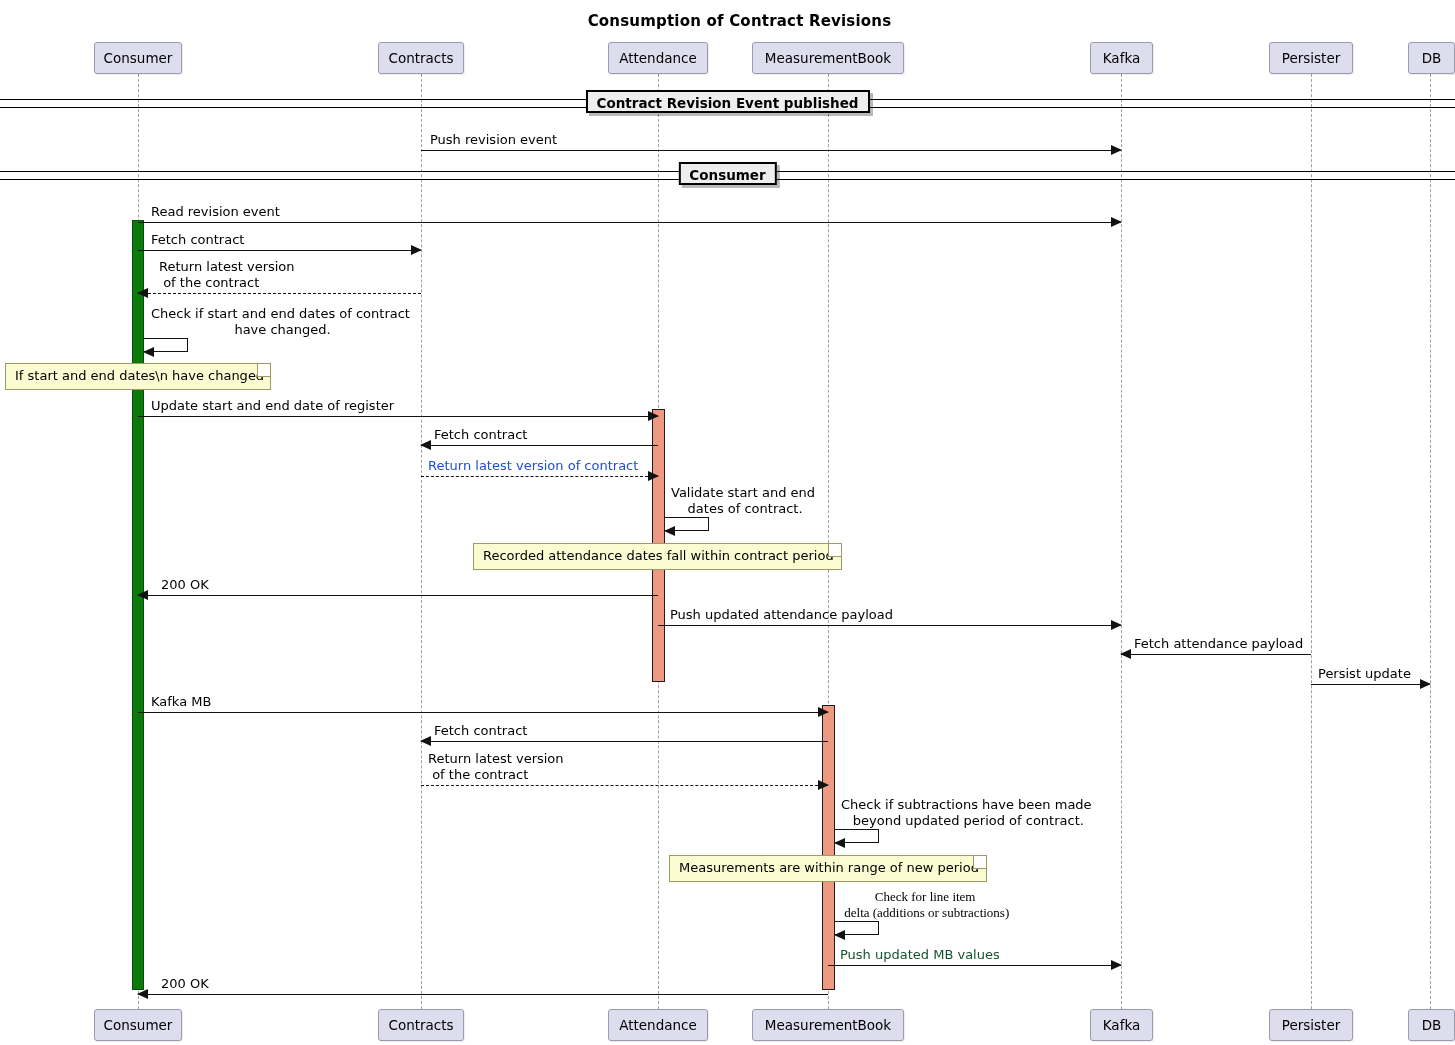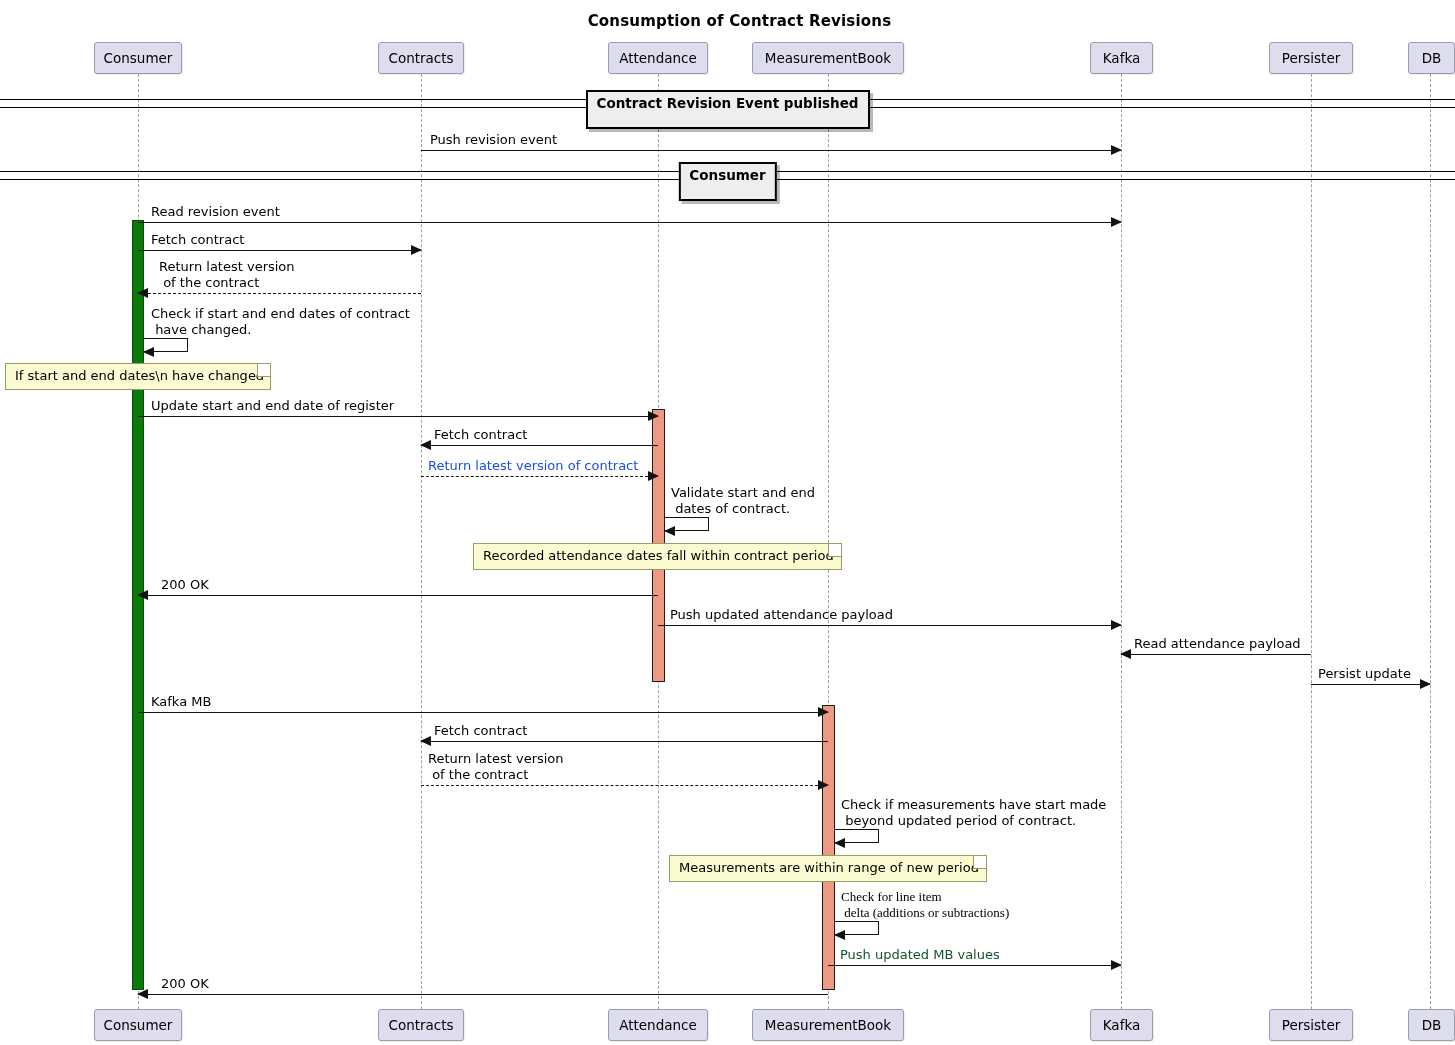--- a/index.html
+++ b/index.html
@@ -26,38 +26,38 @@
   .act{position:absolute;box-sizing:border-box;border:1px solid #181818;}
   .act.green{background:#0B7A0B;border-color:#064F06;}
   .act.salmon{background:#EE9A82;border-color:#1d1d1d;}
 
   
   .divider{position:absolute;left:0;width:1455px;height:0;}
   .divider .line{position:absolute;left:0;width:1455px;border-top:1px solid #000;}
   .divider .lbl{
     position:absolute;box-sizing:border-box;background:#EEEEEE;border:2px solid #000;
     font-size:13.5px;font-weight:bold;color:#000;white-space:nowrap;
-    padding:3px 9px 16px;box-shadow:3px 3px 0 rgba(0,0,0,.28);
+    padding:3px 9px 0;box-shadow:3px 3px 0 rgba(0,0,0,.28);
     left:50%;transform:translateX(-50%);
   }
 
   
   .msg{position:absolute;height:0;}
   .msg .stroke{position:absolute;left:0;top:0;width:100%;border-top:1px solid #121212;}
   .msg.dashed .stroke{border-top:1px dashed #121212;}
   .msg .head{position:absolute;top:-5px;width:0;height:0;}
   .msg .head.r{right:-1px;border-top:5px solid transparent;border-bottom:5px solid transparent;border-left:11px solid #121212;}
   .msg .head.l{left:-1px;border-top:5px solid transparent;border-bottom:5px solid transparent;border-right:11px solid #121212;}
 
   
   .self{position:absolute;box-sizing:border-box;
     border:1px solid #121212;border-left:none;height:14px;}
   .self .ahead{position:absolute;left:-1px;bottom:-6px;width:0;height:0;
     border-top:5px solid transparent;border-bottom:5px solid transparent;border-right:11px solid #121212;}
-  .selflabel{position:absolute;font-size:13px;color:#000;line-height:15.5px;white-space:pre;}
+  .selflabel{position:absolute;font-size:13px;color:#000;line-height:15.5px;white-space:pre;text-align:center;}
 
   
   .note{
     position:absolute;box-sizing:border-box;background:#FBFBD2;border:1px solid #9b9b63;
     font-size:13px;color:#000;white-space:nowrap;padding:4px 20px 5px 9px;
     line-height:16px;
   }
   .note .fold{
     position:absolute;right:0;top:0;width:12px;height:12px;
     background:#ffffff;border-left:1px solid #9b9b63;border-bottom:1px solid #9b9b63;
@@ -140,21 +140,21 @@
       <div style="position: absolute; left: 161px; font-size: 13px; line-height: 15.5px; color: rgb(0, 0, 0); white-space: pre; top: 577px;">200 OK</div>
       <div class="msg" style="left: 658px; top: 625px; width: 463px;">
         <div class="stroke"></div>
         <div class="head r"></div>
       </div>
       <div style="position: absolute; left: 670px; font-size: 13px; line-height: 15.5px; color: rgb(0, 0, 0); white-space: pre; top: 607px;">Push updated attendance payload</div>
       <div class="msg" style="left: 1121px; top: 654px; width: 190px;">
         <div class="stroke"></div>
         <div class="head l"></div>
       </div>
-      <div style="position: absolute; left: 1134px; font-size: 13px; line-height: 15.5px; color: rgb(0, 0, 0); white-space: pre; top: 636px;">Read attendance payload</div>
+      <div style="position: absolute; left: 1134px; font-size: 13px; line-height: 15.5px; color: rgb(0, 0, 0); white-space: pre; top: 636px;">Fetch attendance payload</div>
       <div class="msg" style="left: 1311px; top: 684px; width: 119px;">
         <div class="stroke"></div>
         <div class="head r"></div>
       </div>
       <div style="position: absolute; left: 1318px; font-size: 13px; line-height: 15.5px; color: rgb(0, 0, 0); white-space: pre; top: 666px;">Persist update</div>
       <div class="msg" style="left: 138px; top: 712px; width: 690px;">
         <div class="stroke"></div>
         <div class="head r"></div>
       </div>
       <div style="position: absolute; left: 151px; font-size: 13px; line-height: 15.5px; color: rgb(0, 0, 0); white-space: pre; top: 694px;">Kafka MB</div>
@@ -187,21 +187,21 @@
       <div class="selflabel" style="left: 151px; top: 306px;">Check if start and end dates of contract
  have changed.</div>
       <div class="self" style="left: 665px; top: 517px; width: 44px;">
         <div class="ahead"></div>
       </div>
       <div class="selflabel" style="left: 671px; top: 485px;">Validate start and end
  dates of contract.</div>
       <div class="self" style="left: 835px; top: 829px; width: 44px;">
         <div class="ahead"></div>
       </div>
-      <div class="selflabel" style="left: 841px; top: 797px;">Check if measurements have start made
+      <div class="selflabel" style="left: 841px; top: 797px;">Check if subtractions have been made
  beyond updated period of contract.</div>
       <div class="self" style="left: 835px; top: 921px; width: 44px;">
         <div class="ahead"></div>
       </div>
       <div class="selflabel" style="left: 841px; top: 889px; font-family: Liberation Serif, serif;">Check for line item
  delta (additions or subtractions)</div>
     </div>
   <div id="notes">
       <div class="note" style="left: 5px; top: 363px; width: 266px;"><span>If start and end dates\n have changed</span><span class="fold"></span></div>
       <div class="note" style="left: 473px; top: 543px; width: 369px;"><span>Recorded attendance dates fall within contract period</span><span class="fold"></span></div>

